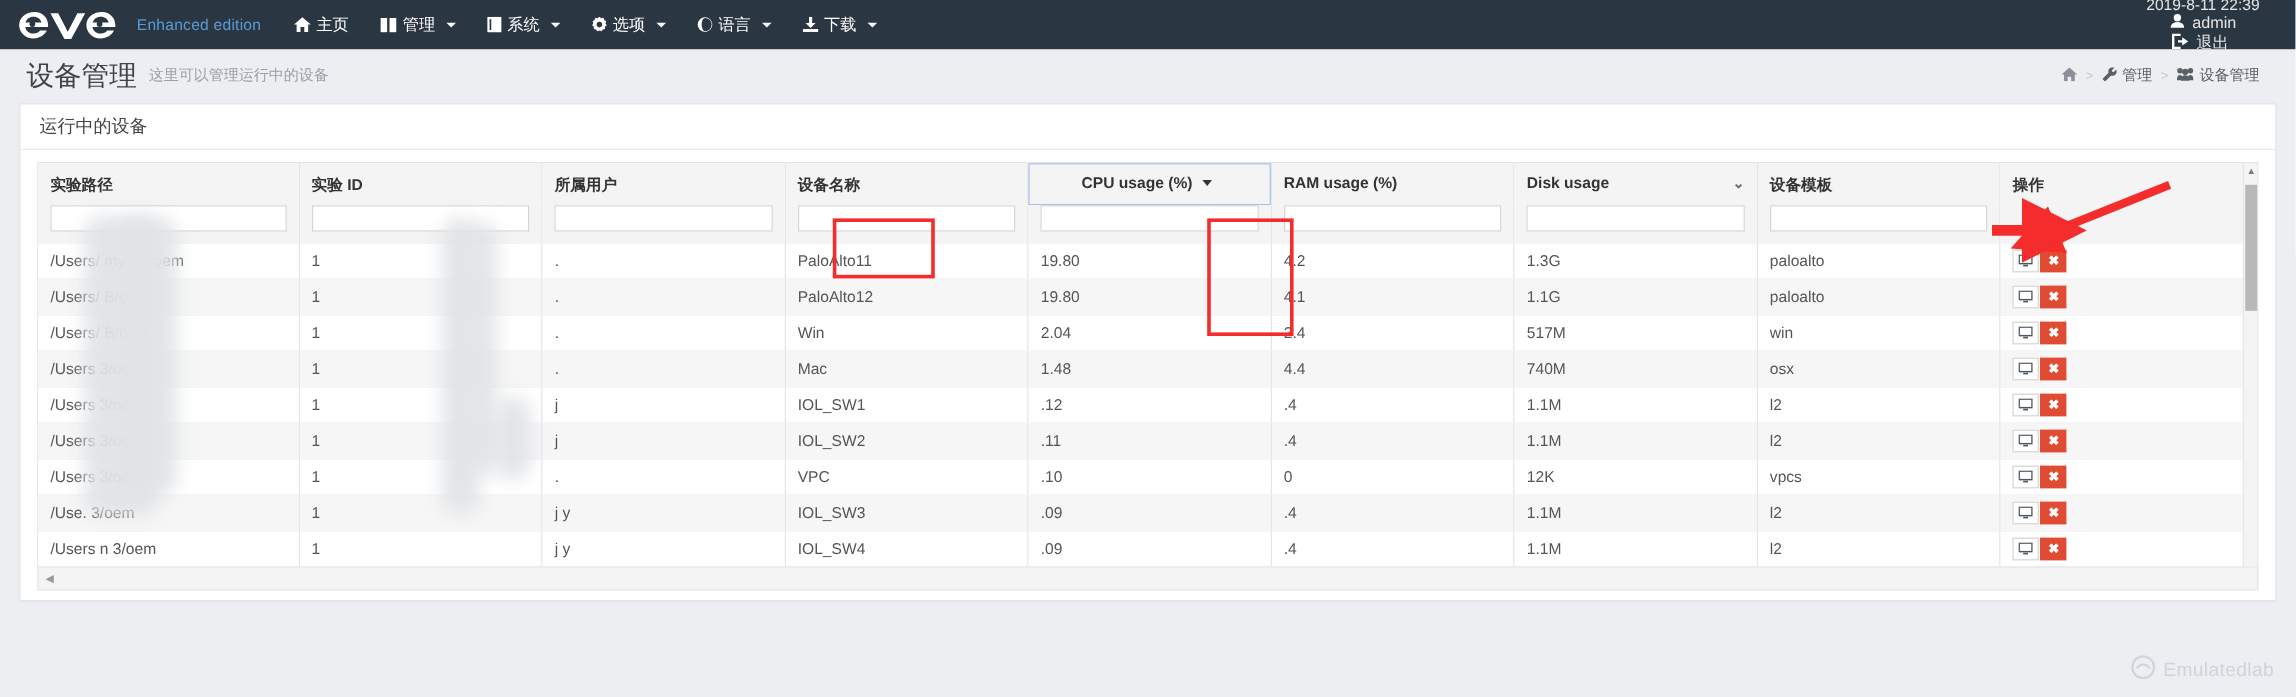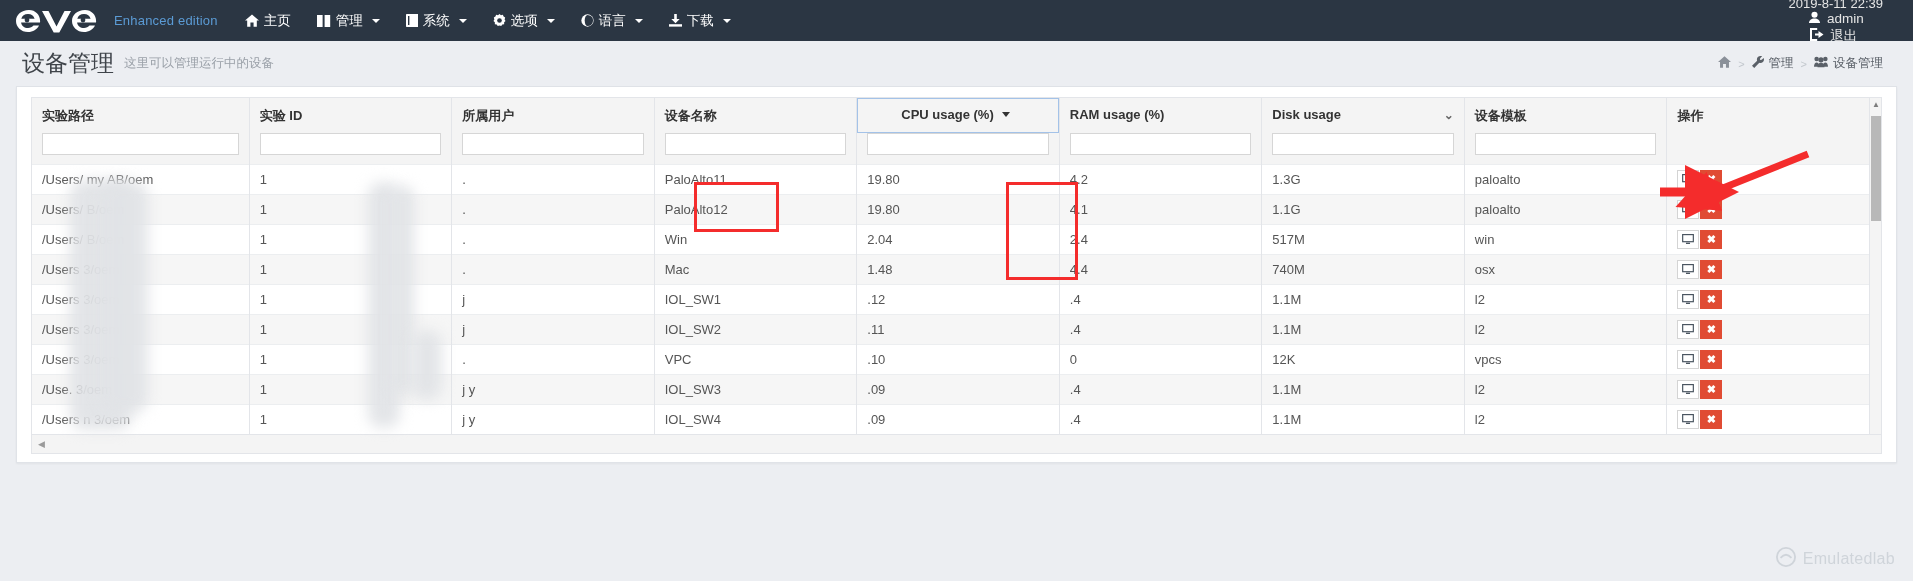--- a/index.html
+++ b/index.html
@@ -299,20 +299,23 @@
               <path d="M4 12.6 C4 8.8 5.6 7.4 8 7.4 C10.4 7.4 12 8.8 12 12.6 Z"></path>
             </g>
           </svg>
       </span>
       <span style="color:#5a6068">设备管理</span>
     </a>
   </div>
 </div>
 
 <div class="panel">
+  <div class="panel-head">
+    <span class="panel-title">运行中的设备</span>
+  </div>
 
   <div class="panel-body">
     <div class="tablewrap">
       <table>
         <colgroup>
           <col class="c0">
             <col class="c1">
             <col class="c2">
             <col class="c3">
           <col class="c4">

